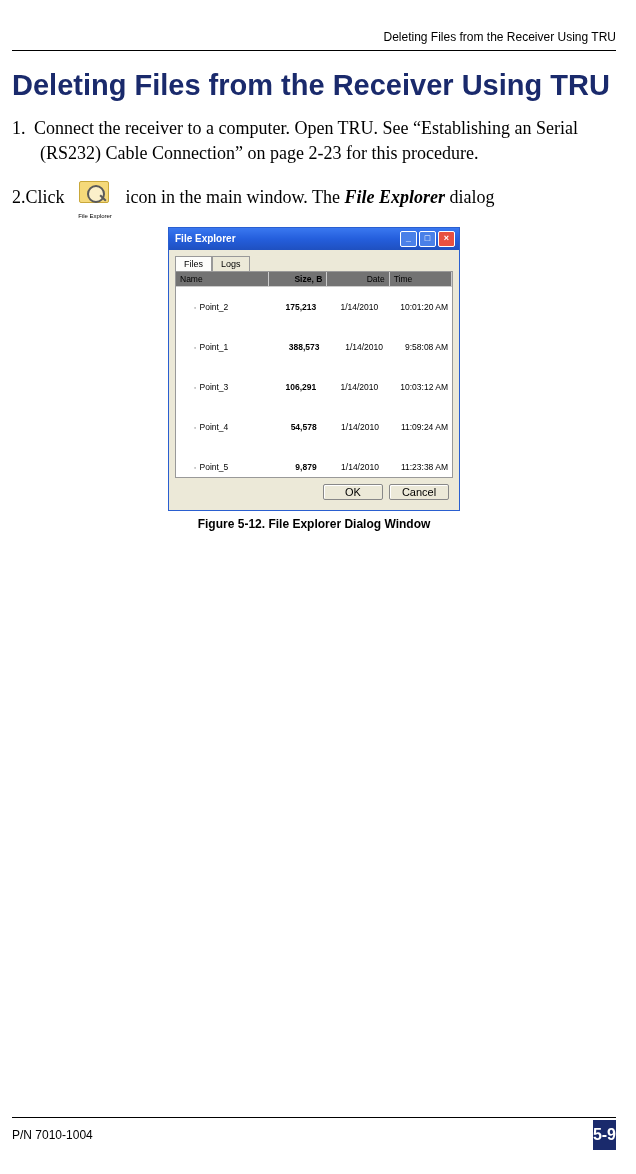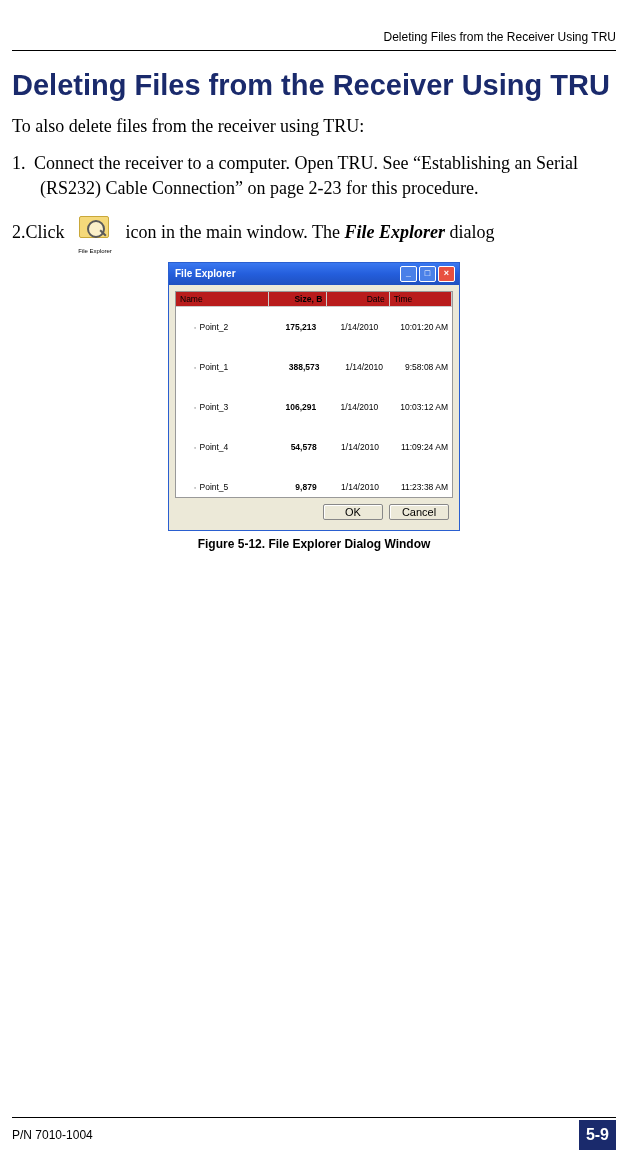--- a/index.html
+++ b/index.html
@@ -167,21 +167,21 @@
     height: 205px;
     overflow: hidden;
     position: relative;
     z-index: 1;
   }
   .file-header, .file-row {
     display: flex;
     font-size: 8.5px;
   }
   .file-header div {
-    background: #b91c1c;
+    background: #737373;
     border-right: 1px solid #ccc;
     border-bottom: 1px solid #ccc;
     padding: 2px 4px;
   }
   .file-row div {
     padding: 15px 4px;
     white-space: nowrap;
     margin-left: 14px;
   }
   .col-name { width: 95px; }
@@ -231,32 +231,31 @@
   .pn {
     font-family: Arial, Helvetica, sans-serif;
     font-size: 12px;
   }
   .page-number {
     background: #1a2a6c;
     color: #fff;
     font-family: Arial, Helvetica, sans-serif;
     font-weight: bold;
     font-size: 16px;
-    padding: 6px 7px;
+    padding: 6px 0;
   }
 </style>
 </head>
 <body>
 
 <div class="page">
   <div class="running-header">Deleting Files from the Receiver Using TRU</div>
 
   <h1>Deleting Files from the Receiver Using TRU</h1>
 
-  <p class="intro">To also delete files from the receiver using TRU:</p>
 
   <p class="step">
     <span class="num">1.</span><span>Connect the receiver to a computer. Open TRU. See “Establishing an Serial (RS232) Cable Connection” on page 2-23 for this procedure.</span>
   </p>
 
   <div class="step2">
     <div class="step2-line1">
       <span class="num">2.</span><span>Click</span>
       <span class="inline-icon">
         <span class="folder"></span>
@@ -272,20 +271,24 @@
     <div class="dialog">
       <div class="titlebar">
         <span>File Explorer</span>
         <span class="titlebar-buttons">
           <span class="titlebar-btn min">_</span>
           <span class="titlebar-btn max">□</span>
           <span class="titlebar-btn close">×</span>
         </span>
       </div>
       <div class="dialog-body">
+        <div class="tabs">
+          <div class="tab active">Files</div>
+          <div class="tab">Logs</div>
+        </div>
         <div class="file-pane">
           <div class="file-header">
             <div class="col-name">Name</div>
             <div class="col-size">Size, B</div>
             <div class="col-date">Date</div>
             <div class="col-time">Time</div>
           </div>
           <div class="file-row">
             <div class="col-name">Point_2</div>
             <div class="col-size">175,213</div>

